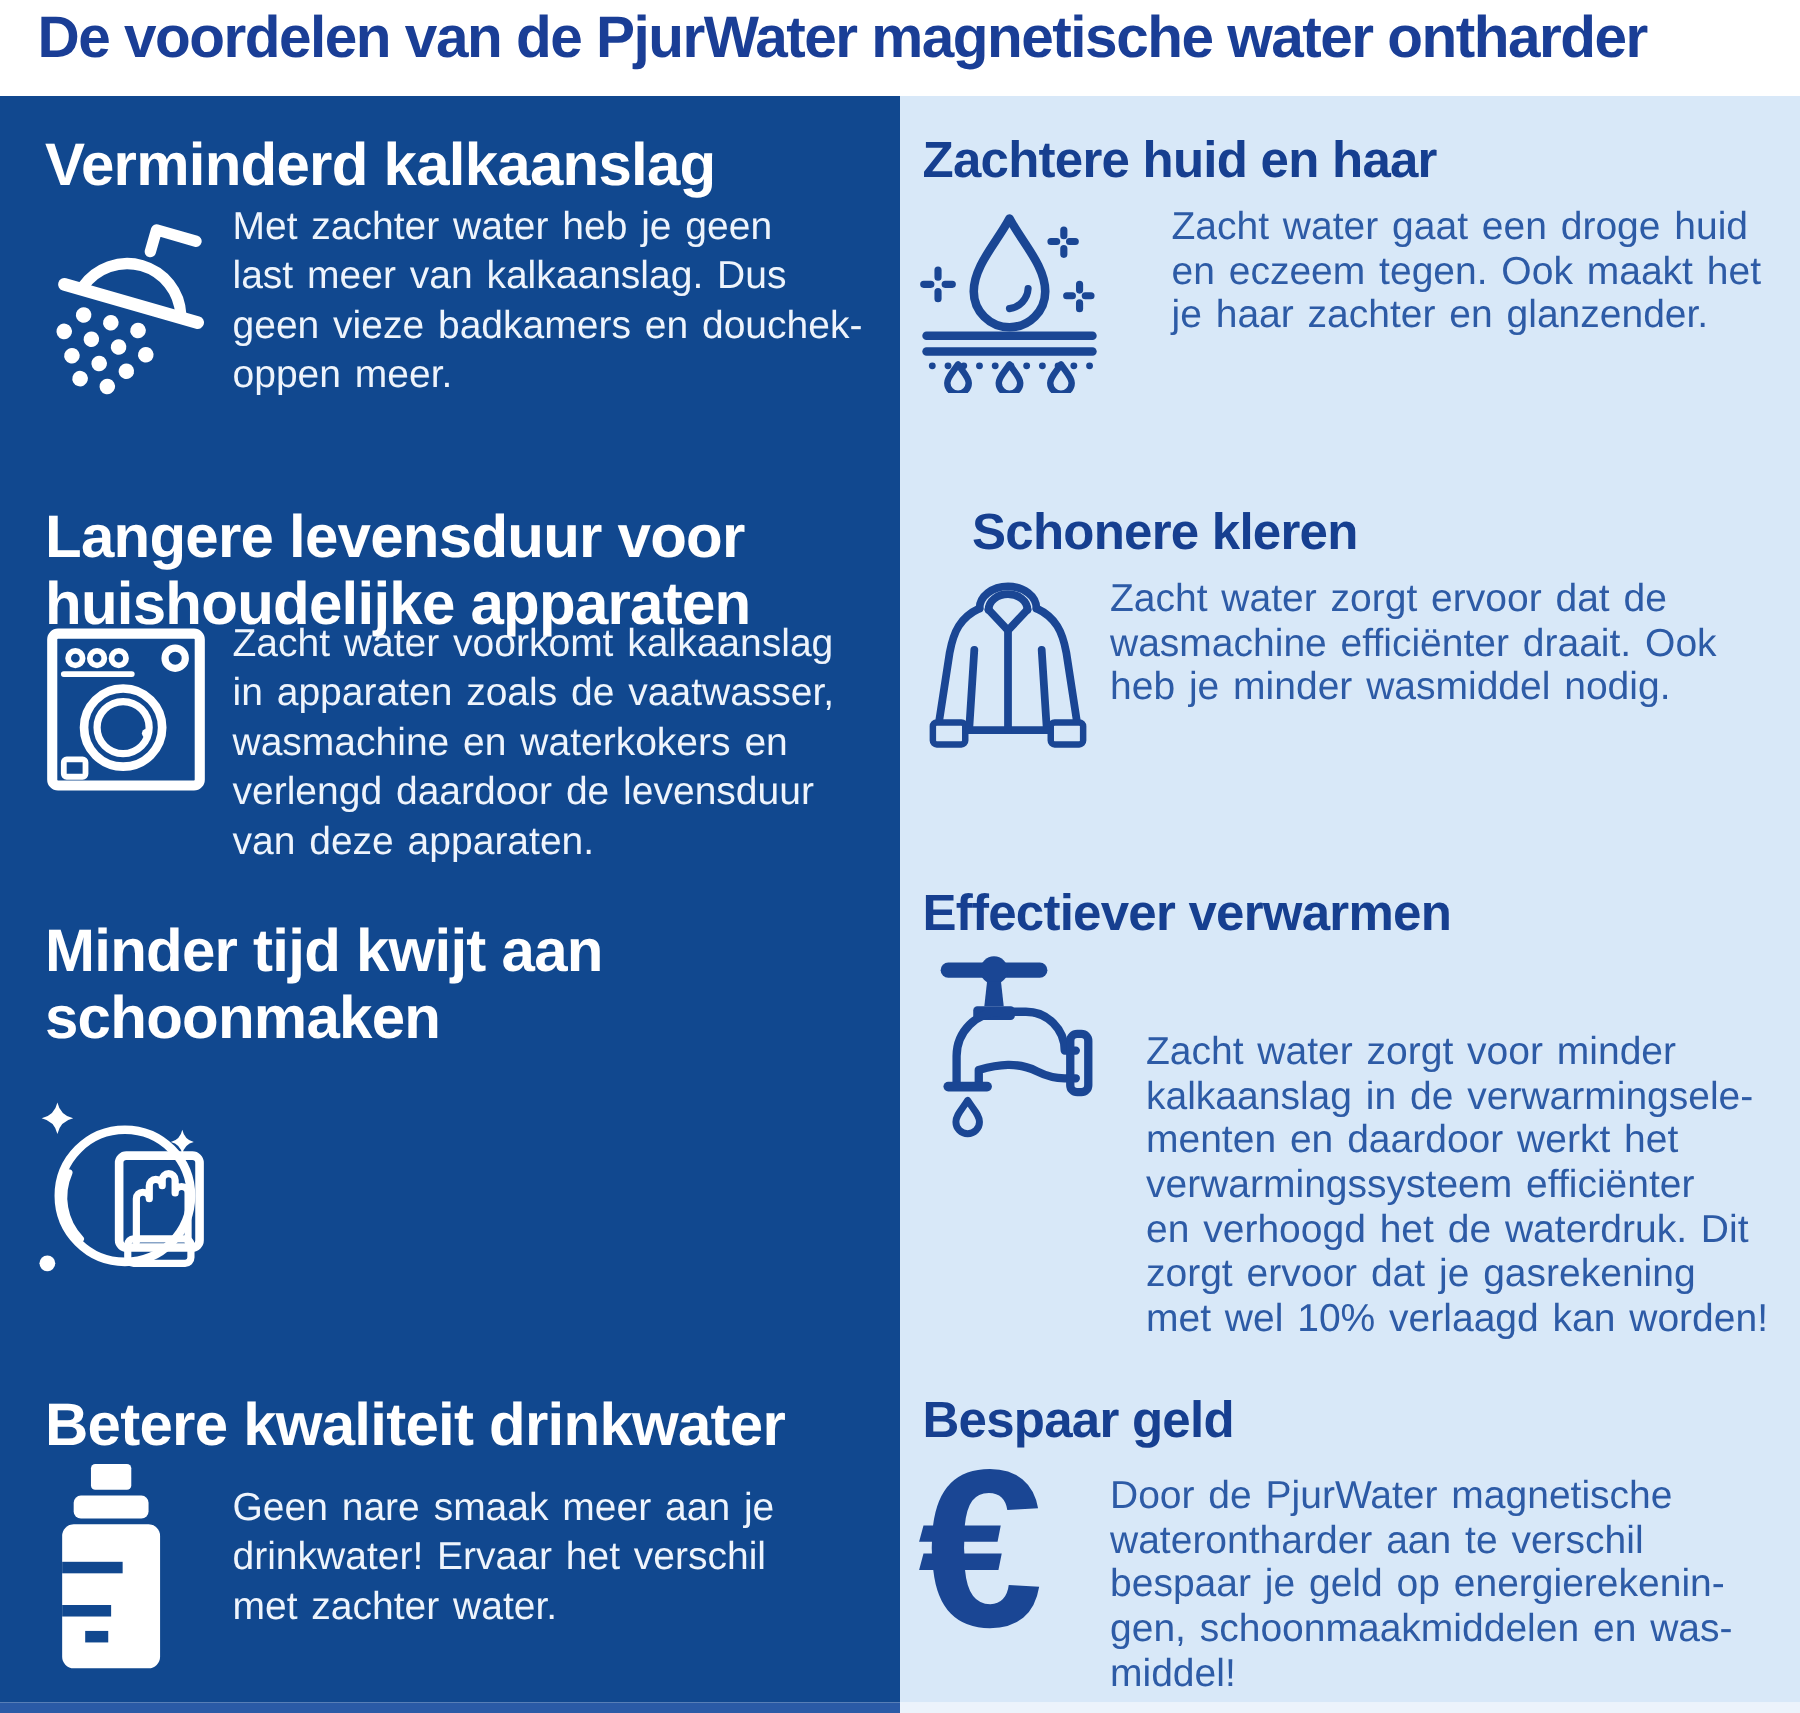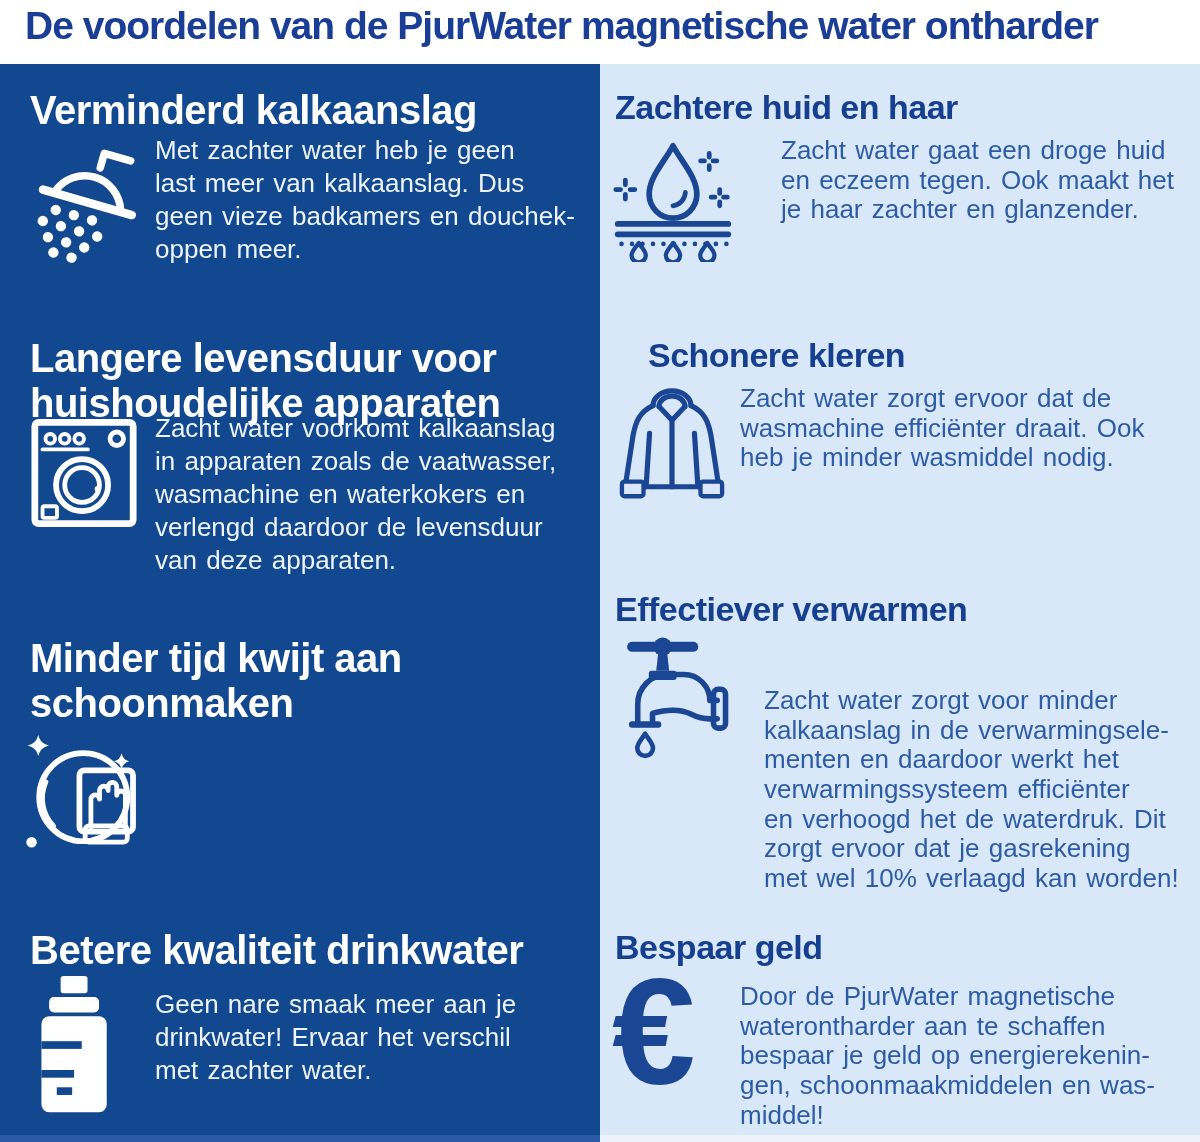--- a/index.html
+++ b/index.html
@@ -103,21 +103,21 @@
       <circle cx="70" cy="74" r="3" fill="currentColor" stroke="none"></circle>
       <rect x="13" y="92" width="15" height="12" rx="2" stroke-width="4"></rect>
     </svg>
   </div>
   <div class="abs body-l" style="left:155px;top:412px;width:450px;">Zacht water voorkomt kalkaanslag
 in apparaten zoals de vaatwasser,
 wasmachine en waterkokers  en
 verlengd daardoor de levensduur
 van deze apparaten.</div>
 
-  <div class="abs head-l" style="left:30px;top:636px;width:540px;">Minder tijd kwijt aan
+  <div class="abs head-l" style="left:30px;top:612px;width:540px;">Minder tijd kwijt aan
 schoonmaken</div>
   <div class="abs icon-left" style="left:22px;top:726px;">
     <svg width="134" height="130" viewBox="0 0 140 135" stroke="currentColor" fill="none" stroke-linecap="round" stroke-linejoin="round">
       <circle cx="64" cy="74" r="46" stroke-width="6"></circle>
       <path d="M33 104 A42 42 0 0 1 25 58" stroke-width="5"></path>
       <rect x="60" y="46" width="56" height="64" rx="5" stroke-width="6"></rect>
       <path d="M72 106 V76 a4.5 4.5 0 0 1 9 0 v-9 a4.5 4.5 0 0 1 9 0 v-4 a4.5 4.5 0 0 1 9 0 v9 a4.5 4.5 0 0 1 9 0 v34" stroke-width="5"></path>
       <rect x="66" y="104" width="44" height="17" rx="4" stroke-width="5"></rect>
       <g fill="currentColor" stroke="none">
         <path d="M17 9 Q19 18 28 20 Q19 22 17 31 Q15 22 6 20 Q15 18 17 9 Z"></path>
@@ -219,18 +219,18 @@
 zorgt ervoor dat je gasrekening
 met wel 10% verlaagd kan worden!</div>
 
   <div class="abs head-r" style="left:615px;top:928px;width:560px;">Bespaar geld</div>
   <div class="abs icon-right" style="left:612px;top:966px;">
     <svg width="112" height="140" viewBox="0 0 112 140">
       <text x="0" y="118" font-family="Liberation Sans, sans-serif" font-size="150" font-weight="bold" fill="currentColor">€</text>
     </svg>
   </div>
   <div class="abs body-r" style="left:740px;top:982px;width:450px;">Door de PjurWater magnetische
-waterontharder aan te schaffen
+waterontharder aan te verschil
 bespaar je geld op energierekenin-
 gen, schoonmaakmiddelen en was-
 middel!</div>
 
 </div>
 
 </body></html>

